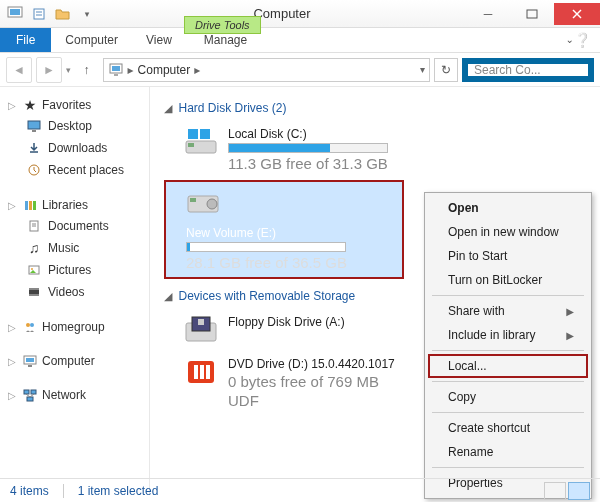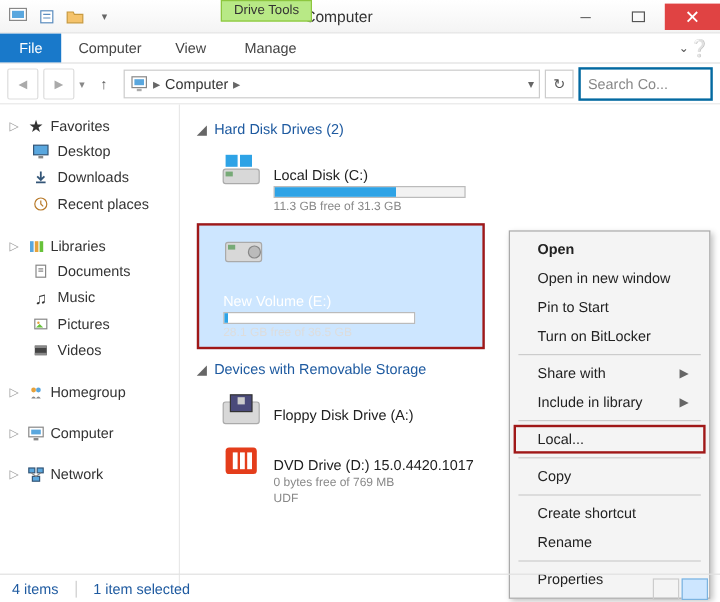--- a/index.html
+++ b/index.html
@@ -2,62 +2,62 @@
 <html><head>
 <meta charset="utf-8">
 <style>
 * { margin: 0; padding: 0; box-sizing: border-box; font-family: "Segoe UI", Tahoma, sans-serif; font-size: 12px; }
 body { background: #fff; width: 600px; height: 502px; overflow: hidden; position: relative; }
 
 .titlebar { height: 28px; background: linear-gradient(#fff, #f4f4f4); display: flex; align-items: center; padding: 0 0 0 4px; border-bottom: 1px solid #ddd; }
 .qat { display: flex; gap: 2px; align-items: center; }
 .qat-btn { width: 22px; height: 22px; display: flex; align-items: center; justify-content: center; }
 .title-center { flex: 1; text-align: center; color: #333; font-size: 13px; }
-.drive-tools { position: absolute; left: 184px; top: 0; background: #b8e986; border: 1px solid #8dc63f; padding: 2px 10px; font-size: 11px; color: #333; }
+.drive-tools { position: absolute; left: 184px; top: 16px; background: #b8e986; border: 1px solid #8dc63f; padding: 2px 10px; font-size: 11px; color: #333; font-style: italic; }
 .win-controls { display: flex; }
 .win-btn { width: 44px; height: 22px; display: flex; align-items: center; justify-content: center; color: #555; }
 .win-close { background: #e04343; color: #fff; width: 46px; height: 22px; }
 
 .ribbon-tabs { height: 25px; background: #fff; display: flex; align-items: center; border-bottom: 1px solid #e0e0e0; }
 .file-tab { background: #1979ca; color: #fff; padding: 5px 16px; font-size: 12px; }
 .tab { padding: 5px 14px; color: #444; }
 .tab-manage { margin-left: 4px; }
 
 .nav-row { height: 34px; display: flex; align-items: center; padding: 4px 6px; gap: 4px; border-bottom: 1px solid #e8e8e8; }
 .nav-arrow { width: 26px; height: 26px; border: 1px solid #ddd; border-radius: 2px; display: flex; align-items: center; justify-content: center; color: #aaa; }
 .up-btn { width: 24px; height: 24px; display: flex; align-items: center; justify-content: center; color: #555; }
 .addr-bar { flex: 1; height: 24px; border: 1px solid #ccc; display: flex; align-items: center; padding: 0 4px; gap: 4px; }
 .addr-icon { width: 16px; height: 16px; }
 .addr-text { color: #333; }
 .addr-right { margin-left: auto; display: flex; gap: 6px; color: #666; }
 .refresh-btn { width: 24px; height: 24px; border: 1px solid #ccc; display: flex; align-items: center; justify-content: center; color: #555; }
-.search-box { width: 112px; height: 24px; border: 2px solid #0369a1; padding: 12px 6px; color: #888; display: flex; align-items: center; }
+.search-box { width: 132px; height: 24px; border: 6px solid #0369a1; padding: 0 6px; color: #888; display: flex; align-items: center; }
 .help-btn { position: absolute; right: 8px; top: 32px; color: #1979ca; font-size: 14px; }
 .ribbon-drop { position: absolute; right: 26px; top: 34px; color: #555; font-size: 10px; }
 
 .body-area { display: flex; height: 408px; }
 .sidebar { width: 150px; border-right: 1px solid #e8e8e8; padding: 8px 0; overflow: hidden; }
 .side-group { margin-bottom: 14px; }
 .side-head { display: flex; align-items: center; gap: 4px; padding: 2px 8px; color: #333; }
 .side-item { display: flex; align-items: center; gap: 6px; padding: 3px 8px 3px 26px; color: #333; }
 .tri { color: #999; font-size: 10px; width: 10px; }
 .ico { width: 16px; height: 16px; display: inline-flex; align-items: center; justify-content: center; font-size: 14px; }
 
 .content { flex: 1; padding: 10px 14px; position: relative; }
 .section-head { display: flex; align-items: center; gap: 6px; color: #1e5aa0; font-size: 13px; margin: 4px 0 8px 0; }
 .section-head .caret { color: #666; font-size: 11px; }
 .drive-row { display: flex; gap: 10px; padding: 4px 6px 8px 20px; align-items: flex-start; }
 .drive-row.sel { border: 2px solid #a01818; background: #cde6ff; padding: 4px 6px 6px 20px; width: 240px; flex-direction: column; }
 .drive-icon { width: 34px; height: 30px; }
 .drive-info { display: flex; flex-direction: column; gap: 2px; }
-.drive-name { color: #222; margin-top: 12px; }
+.drive-name { color: #222; }
 .sel .drive-name { color: #fff; }
 .bar { width: 160px; height: 10px; border: 1px solid #bbb; background: #f2f2f2; position: relative; }
 .bar-fill { position: absolute; left: 0; top: 0; bottom: 0; background: #2ea3e6; }
-.drive-free { color: #888; font-size: 10px; }
+.drive-free { color: #888; font-size: 15px; }
 .sel .drive-free { color: #ddd; }
 
 .ctx-menu { position: absolute; right: 8px; top: 192px; width: 168px; background: #f4f4f4; border: 1px solid #aaa; box-shadow: 2px 2px 5px rgba(0,0,0,0.25); padding: 3px; }
 .ctx-item { padding: 5px 14px 5px 20px; color: #222; display: flex; align-items: center; }
 .ctx-item .sub { margin-left: auto; color: #666; font-size: 10px; }
 .ctx-sep { height: 1px; background: #ccc; margin: 3px 4px; }
 .ctx-item.hl { border: 2px solid #a01818; padding: 3px 12px 3px 18px; }
 
 .status { position: absolute; left: 0; right: 0; bottom: 0; height: 24px; border-top: 1px solid #e0e0e0; display: flex; align-items: center; padding: 0 10px; gap: 14px; color: #1e5aa0; font-size: 12px; }
 .status .divider { width: 1px; height: 14px; background: #ccc; }

